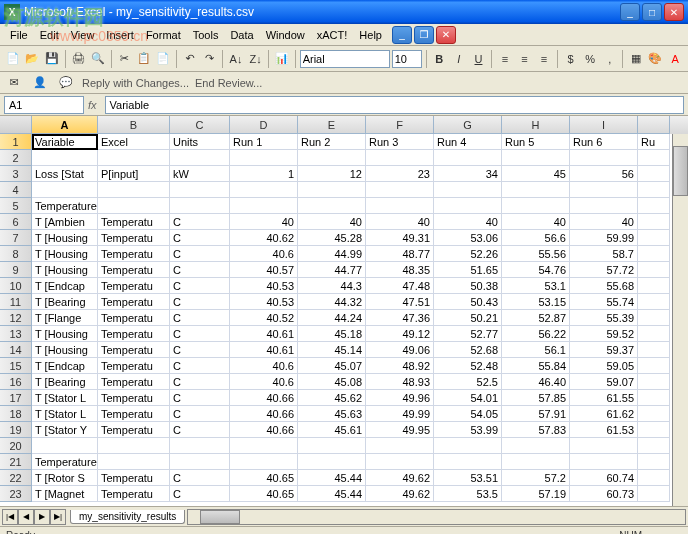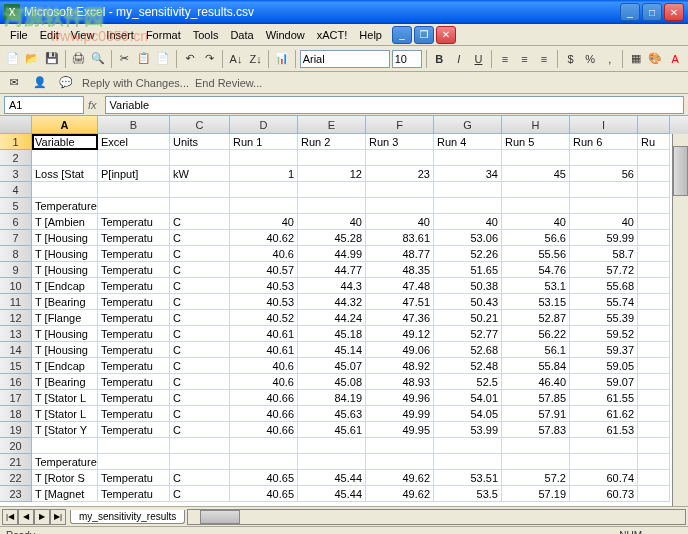--- a/index.html
+++ b/index.html
@@ -239,21 +239,21 @@
         <div class="cell num" style="width: 68px;">40</div>
         <div class="cell" style="width: 32px;"></div>
       </div>
       <div class="row">
         <div class="rowhead">7</div>
         <div class="cell" style="width: 66px;">T [Housing</div>
         <div class="cell" style="width: 72px;">Temperatu</div>
         <div class="cell" style="width: 60px;">C</div>
         <div class="cell num" style="width: 68px;">40.62</div>
         <div class="cell num" style="width: 68px;">45.28</div>
-        <div class="cell num" style="width: 68px;">83.61</div>
+        <div class="cell num" style="width: 68px;">49.31</div>
         <div class="cell num" style="width: 68px;">53.06</div>
         <div class="cell num" style="width: 68px;">56.6</div>
         <div class="cell num" style="width: 68px;">59.99</div>
         <div class="cell" style="width: 32px;"></div>
       </div>
       <div class="row">
         <div class="rowhead">8</div>
         <div class="cell" style="width: 66px;">T [Housing</div>
         <div class="cell" style="width: 72px;">Temperatu</div>
         <div class="cell" style="width: 60px;">C</div>
@@ -368,21 +368,21 @@
         <div class="cell num" style="width: 68px;">46.40</div>
         <div class="cell num" style="width: 68px;">59.07</div>
         <div class="cell" style="width: 32px;"></div>
       </div>
       <div class="row">
         <div class="rowhead">17</div>
         <div class="cell" style="width: 66px;">T [Stator L</div>
         <div class="cell" style="width: 72px;">Temperatu</div>
         <div class="cell" style="width: 60px;">C</div>
         <div class="cell num" style="width: 68px;">40.66</div>
-        <div class="cell num" style="width: 68px;">84.19</div>
+        <div class="cell num" style="width: 68px;">45.62</div>
         <div class="cell num" style="width: 68px;">49.96</div>
         <div class="cell num" style="width: 68px;">54.01</div>
         <div class="cell num" style="width: 68px;">57.85</div>
         <div class="cell num" style="width: 68px;">61.55</div>
         <div class="cell" style="width: 32px;"></div>
       </div>
       <div class="row">
         <div class="rowhead">18</div>
         <div class="cell" style="width: 66px;">T [Stator L</div>
         <div class="cell" style="width: 72px;">Temperatu</div>

